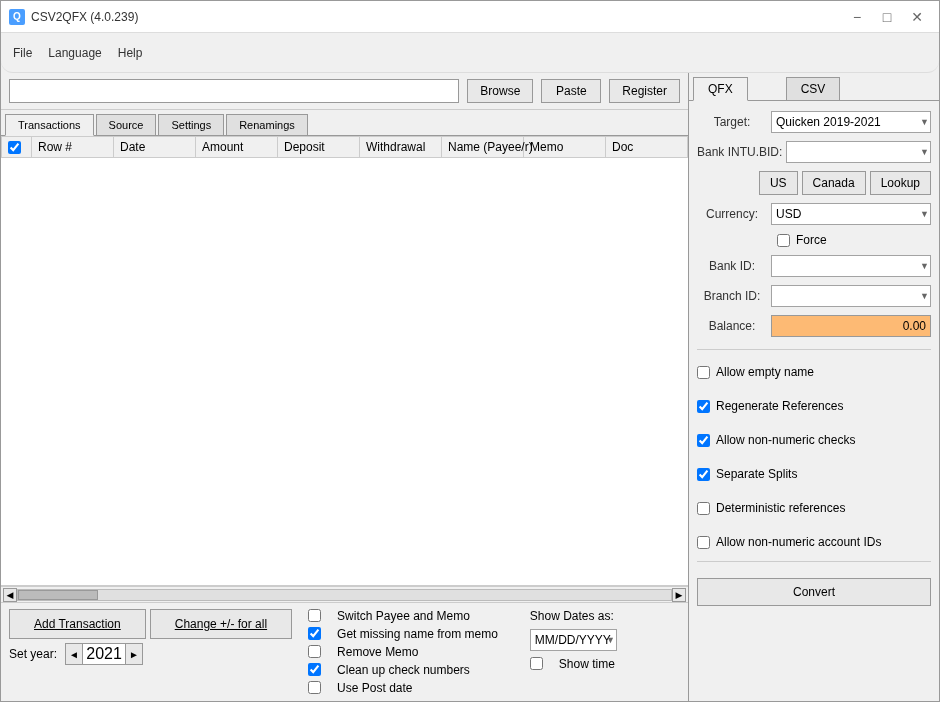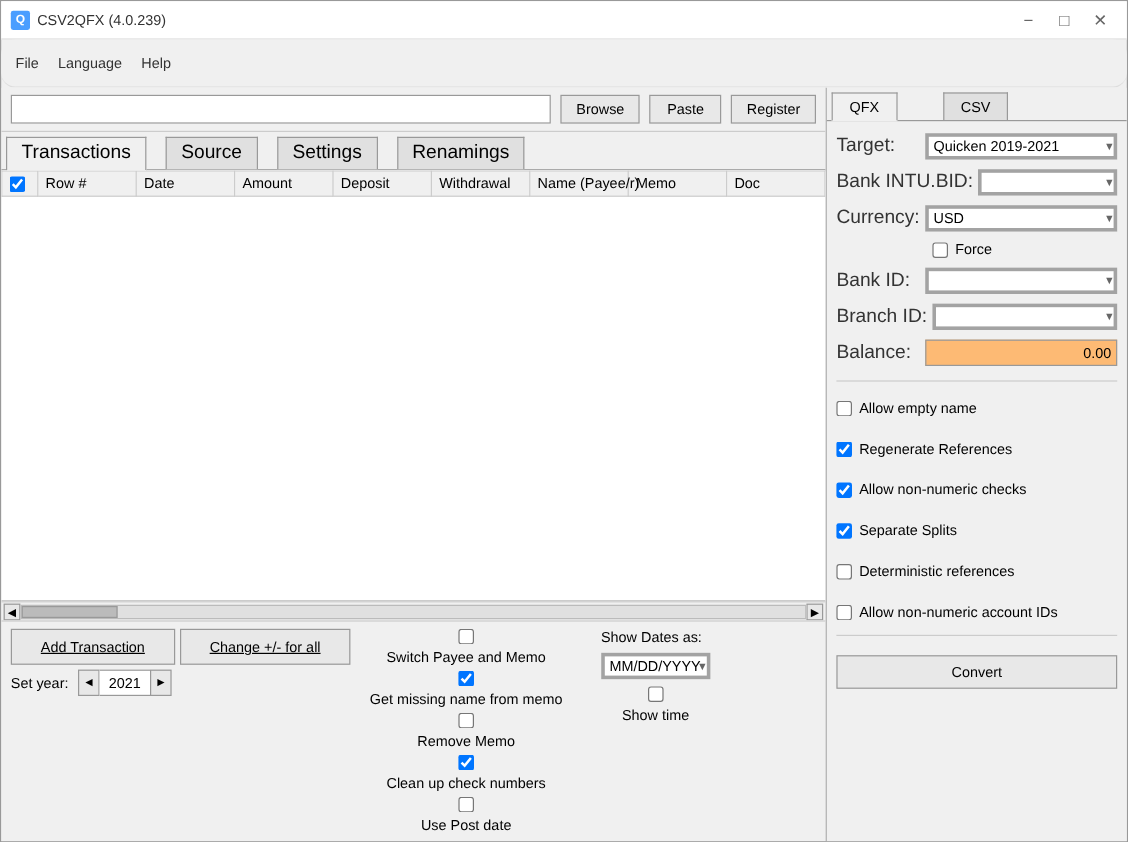--- a/index.html
+++ b/index.html
@@ -122,23 +122,23 @@
       display: flex;
       background: #f0f0f0;
       border-bottom: 1px solid #999;
       padding: 4px 4px 0;
     }
     .tab {
       padding: 4px 12px;
       border: 1px solid #999;
       border-bottom: none;
       cursor: pointer;
-      font-size: 16px;
+      font-size: 11px;
       background: #e0e0e0;
-      margin-right: 16px;
+      margin-right: 2px;
     }
     .tab.active {
       background: #f0f0f0;
       border-bottom: 1px solid #f0f0f0;
       margin-bottom: -1px;
       z-index: 1;
     }
     .table-container {
       flex: 1;
       overflow: auto;
@@ -229,37 +229,36 @@
       align-items: center;
       justify-content: center;
     }
     .year-value {
       width: 42px;
       height: 22px;
       border: 1px solid #999;
       border-left: none;
       border-right: none;
       text-align: center;
-      font-size: 12px;
+      font-size: 16px;
       background: white;
       display: flex;
       align-items: center;
       justify-content: center;
     }
     .bottom-center {
       display: flex;
       flex-direction: column;
       gap: 4px;
     }
     .checkbox-row {
       display: flex;
-      align-items: center;
-      gap: 4px;
-      font-size: 12px;
-      flex-direction: column;
+      align-items: flex-start;
+      gap: 16px;
+      font-size: 12px;
     }
     .checkbox-row input[type="checkbox"] {
       width: 13px;
       height: 13px;
     }
     .bottom-right {
       display: flex;
       flex-direction: column;
       gap: 6px;
       margin-left: 16px;
@@ -300,23 +299,23 @@
       gap: 8px;
       flex: 1;
     }
     .form-row {
       display: flex;
       align-items: center;
       justify-content: flex-end;
       gap: 4px;
     }
     .form-label {
-      font-size: 16px;
+      font-size: 12px;
       color: #333;
-      text-align: left;
+      text-align: center;
       min-width: 70px;
     }
     .form-select {
       height: 22px;
       border: 1px solid #999;
       background: white;
       font-size: 12px;
       padding: 0 2px;
       flex: 1;
     }
@@ -376,21 +375,21 @@
     }
     .select-with-arrow {
       display: flex;
       align-items: center;
       flex: 1;
       position: relative;
     }
     .select-with-arrow select {
       width: 100%;
       height: 22px;
-      border: 3px solid #a3a3a3;
+      border: 1px solid #a3a3a3;
       background: white;
       font-size: 12px;
       padding: 0 4px;
       appearance: none;
     }
     .select-arrow {
       position: absolute;
       right: 2px;
       top: 50%;
       transform: translateY(-50%);
@@ -562,20 +561,25 @@
 
         <div class="form-row">
           <span class="form-label">Bank INTU.BID:</span>
           <div class="select-with-arrow" style="flex:1;">
             <select class="form-select" style="width:100%;">
             </select>
             <span class="select-arrow">▼</span>
           </div>
         </div>
 
+        <div style="display:flex; justify-content:flex-end; gap:4px;">
+          <button class="small-btn">US</button>
+          <button class="small-btn">Canada</button>
+          <button class="small-btn">Lookup</button>
+        </div>
 
         <div class="form-row">
           <span class="form-label">Currency:</span>
           <div class="select-with-arrow" style="flex:1;">
             <select class="form-select" style="width:100%;">
               <option>USD</option>
               <option>CAD</option>
               <option>EUR</option>
               <option>GBP</option>
             </select>

